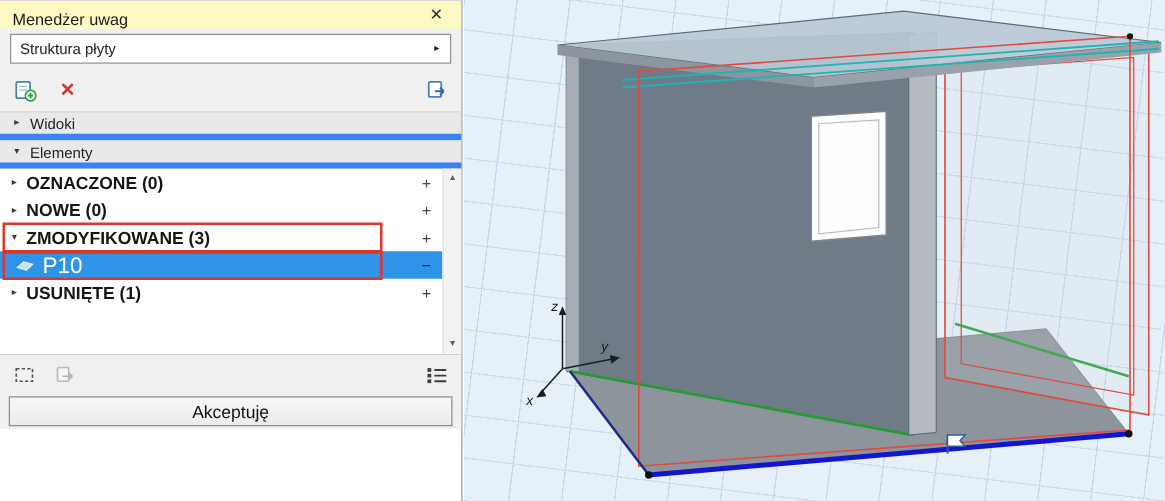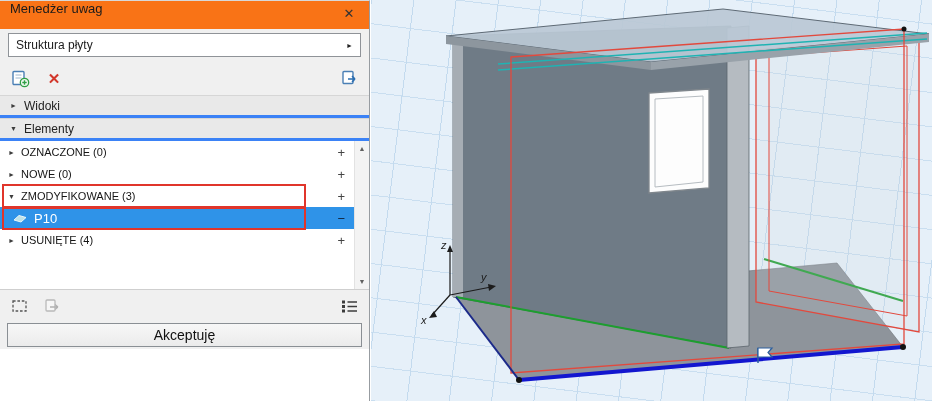--- a/index.html
+++ b/index.html
@@ -2,44 +2,44 @@
 <html><head>
 <meta charset="utf-8">
 <style>
   *{box-sizing:border-box;margin:0;padding:0}
   html,body{width:932px;height:401px;overflow:hidden}
   body{font-family:"Liberation Sans",sans-serif;background:#fff;position:relative}
 
   
   .panel{position:absolute;left:0;top:0;width:370px;height:401px;background:#fff;
          border-right:1px solid #979ca1;border-top:1px solid #d8d8d8}
-  .titlebar{height:28px;display:flex;align-items:flex-start;padding:0 8px 0 10px;background:#f97316}
+  .titlebar{height:22px;display:flex;align-items:flex-end;padding:0 8px 0 10px;background:#fef9c3}
   .titlebar .t{font-size:13px;color:#1b1b1b}
   .close-btn{margin-left:auto;width:24px;height:24px;display:flex;align-items:center;
              justify-content:center;font-size:13px;color:#333}
   .dropdown-row{height:32px;background:#f0f0f0;padding:4px 8px}
   .dropdown{height:24px;background:#fff;border:1px solid #8f9398;display:flex;align-items:center;
             padding:8px 7px;font-size:12px;color:#1b1b1b}
   .dropdown .fly{margin-left:auto;font-size:7px;color:#222}
   .toolbar{height:34px;background:#f0f0f0;display:flex;align-items:center;padding:0 10px;gap:14px}
   .tb-right{margin-left:auto}
   .icon-btn{width:20px;height:20px;display:flex;align-items:center;justify-content:center}
   .del-x{color:#d2372b;font-weight:bold;font-size:15px;line-height:1}
   .section-header{height:23px;background:#e9e9e9;border-top:1px solid #d6d6d6;
-                  border-bottom:3px solid #3b82f6;display:flex;align-items:center;
+                  border-bottom:5px solid #3b82f6;display:flex;align-items:center;
                   padding:0 10px;font-size:12px;color:#222}
   .section-header .arr{font-size:7px;width:14px;color:#3c3c3c}
   .list{position:relative;height:148px;background:#fff}
   .rows{position:absolute;left:0;top:0;right:15px}
   .row{height:22px;display:flex;align-items:center;padding-left:8px;position:relative}
   .row .arr{flex:0 0 13px;font-size:7px;color:#3c3c3c}
-  .row .lbl{font-size:11px;font-weight:normal;color:#151515}
+  .row .lbl{font-size:14px;font-weight:bold;color:#151515}
   .row .act{margin-left:auto;margin-right:9px;font-size:13px;color:#444}
   .row.item{background:#2f93e8;padding-left:10px}
-  .row.item .lbl{color:#fff;font-weight:normal;font-size:13px}
+  .row.item .lbl{color:#fff;font-weight:normal;font-size:18px}
   .row.item .act{color:#10233c}
   .row.item .slab-ic{margin:0 6px 0 2px}
   .hl-rect{position:absolute;left:2px;width:304px;height:24px;border:2px solid #e0352b;
            pointer-events:none;z-index:5}
   .scrollbar{position:absolute;right:0;top:0;width:15px;height:100%;background:#f3f3f3;
              border-left:1px solid #e2e2e2;display:flex;flex-direction:column}
   .sb-btn{height:15px;display:flex;align-items:center;justify-content:center;font-size:7px;color:#606060}
   .sb-track{flex:1}
   .bottom-toolbar{height:33px;background:#f0f0f0;border-top:1px solid #cfcfcf;display:flex;
                   align-items:center;padding:0 10px;gap:12px}
@@ -121,21 +121,21 @@
       </div>
       <div class="row item">
         <svg class="slab-ic" width="16" height="12" viewBox="0 0 16 12">
           <polygon points="2,8 7,3.5 14,5.5 9,10" fill="#bfe3e8" stroke="#eaf7f9" stroke-width="1"></polygon>
         </svg>
         <span class="lbl">P10</span>
         <span class="act">−</span>
       </div>
       <div class="row">
         <span class="arr">►</span>
-        <span class="lbl">USUNIĘTE (4)</span>
+        <span class="lbl">USUNIĘTE (1)</span>
         <span class="act">+</span>
       </div>
     </div>
 
     <div class="hl-rect" style="top:43px"></div>
     <div class="hl-rect" style="top:66px;height:23px"></div>
 
     <div class="scrollbar">
       <div class="sb-btn">▲</div>
       <div class="sb-track"></div>

